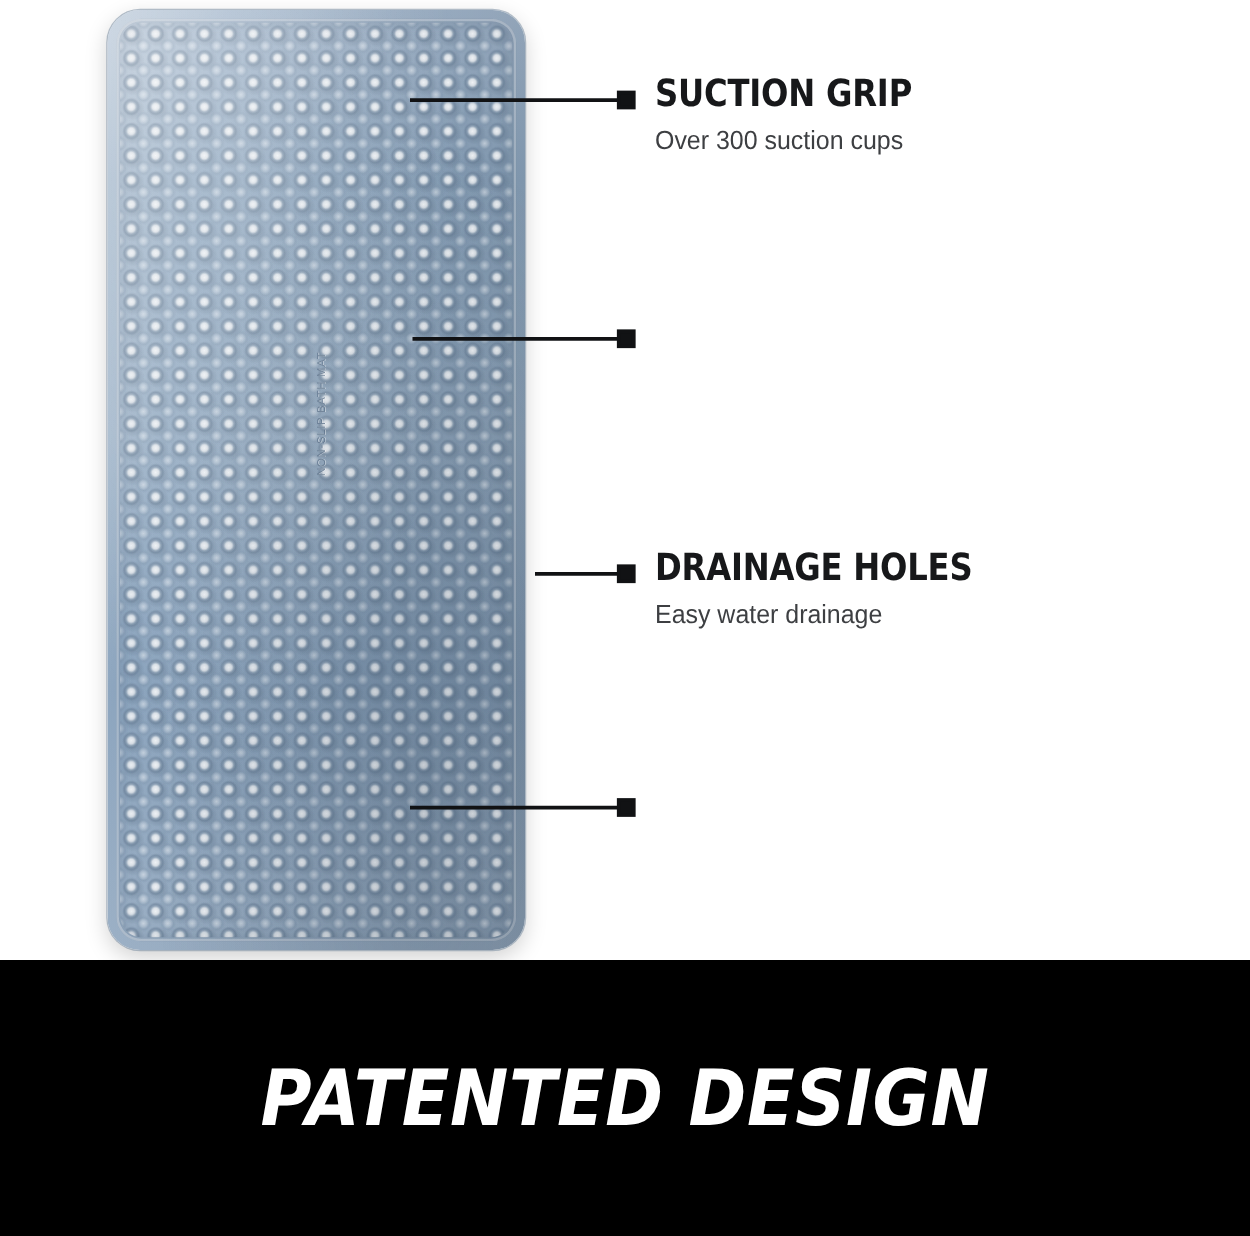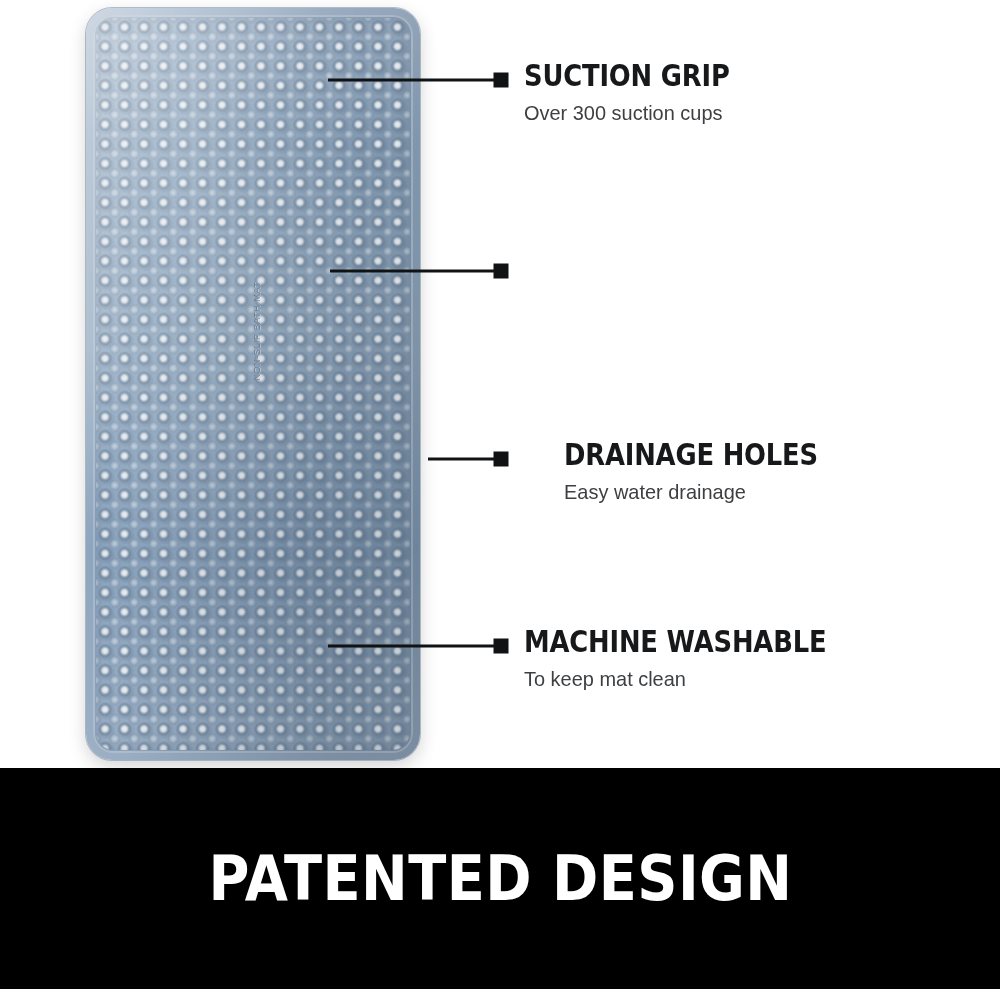--- a/index.html
+++ b/index.html
@@ -153,20 +153,21 @@
   #banner {
     position: absolute;
     left: 0;
     top: 768px;
     width: 1000px;
     height: 221px;
     background: #000000;
     display: flex;
     align-items: center;
     justify-content: center;
+    font-style: italic;
   }
   #banner .banner-text {
     font-family: "DejaVu Sans", "Liberation Sans", sans-serif;
     font-weight: bold;
     font-size: 62px;
     color: #ffffff;
     letter-spacing: 0.5px;
     transform: scaleX(0.9);
   }
 </style>
@@ -200,27 +201,23 @@
       <rect x="495" y="640" width="12" height="12"></rect>
     </g>
   </svg>
 
   <div class="callout" style="top: 60px;">
     <div class="title">SUCTION GRIP</div>
     <div class="subtitle">Over 300 suction cups</div>
   </div>
 
 
-  <div class="callout" style="top: 439px; margin-left: 40px;">
+  <div class="callout" style="top: 439px;">
     <div class="title">DRAINAGE HOLES</div>
     <div class="subtitle">Easy water drainage</div>
   </div>
 
-  <div class="callout" style="top: 626px;">
-    <div class="title">MACHINE WASHABLE</div>
-    <div class="subtitle">To keep mat clean</div>
-  </div>
 
   <div id="banner">
     <div class="banner-text">PATENTED DESIGN</div>
   </div>
 
 </div>
 
 </body></html>

